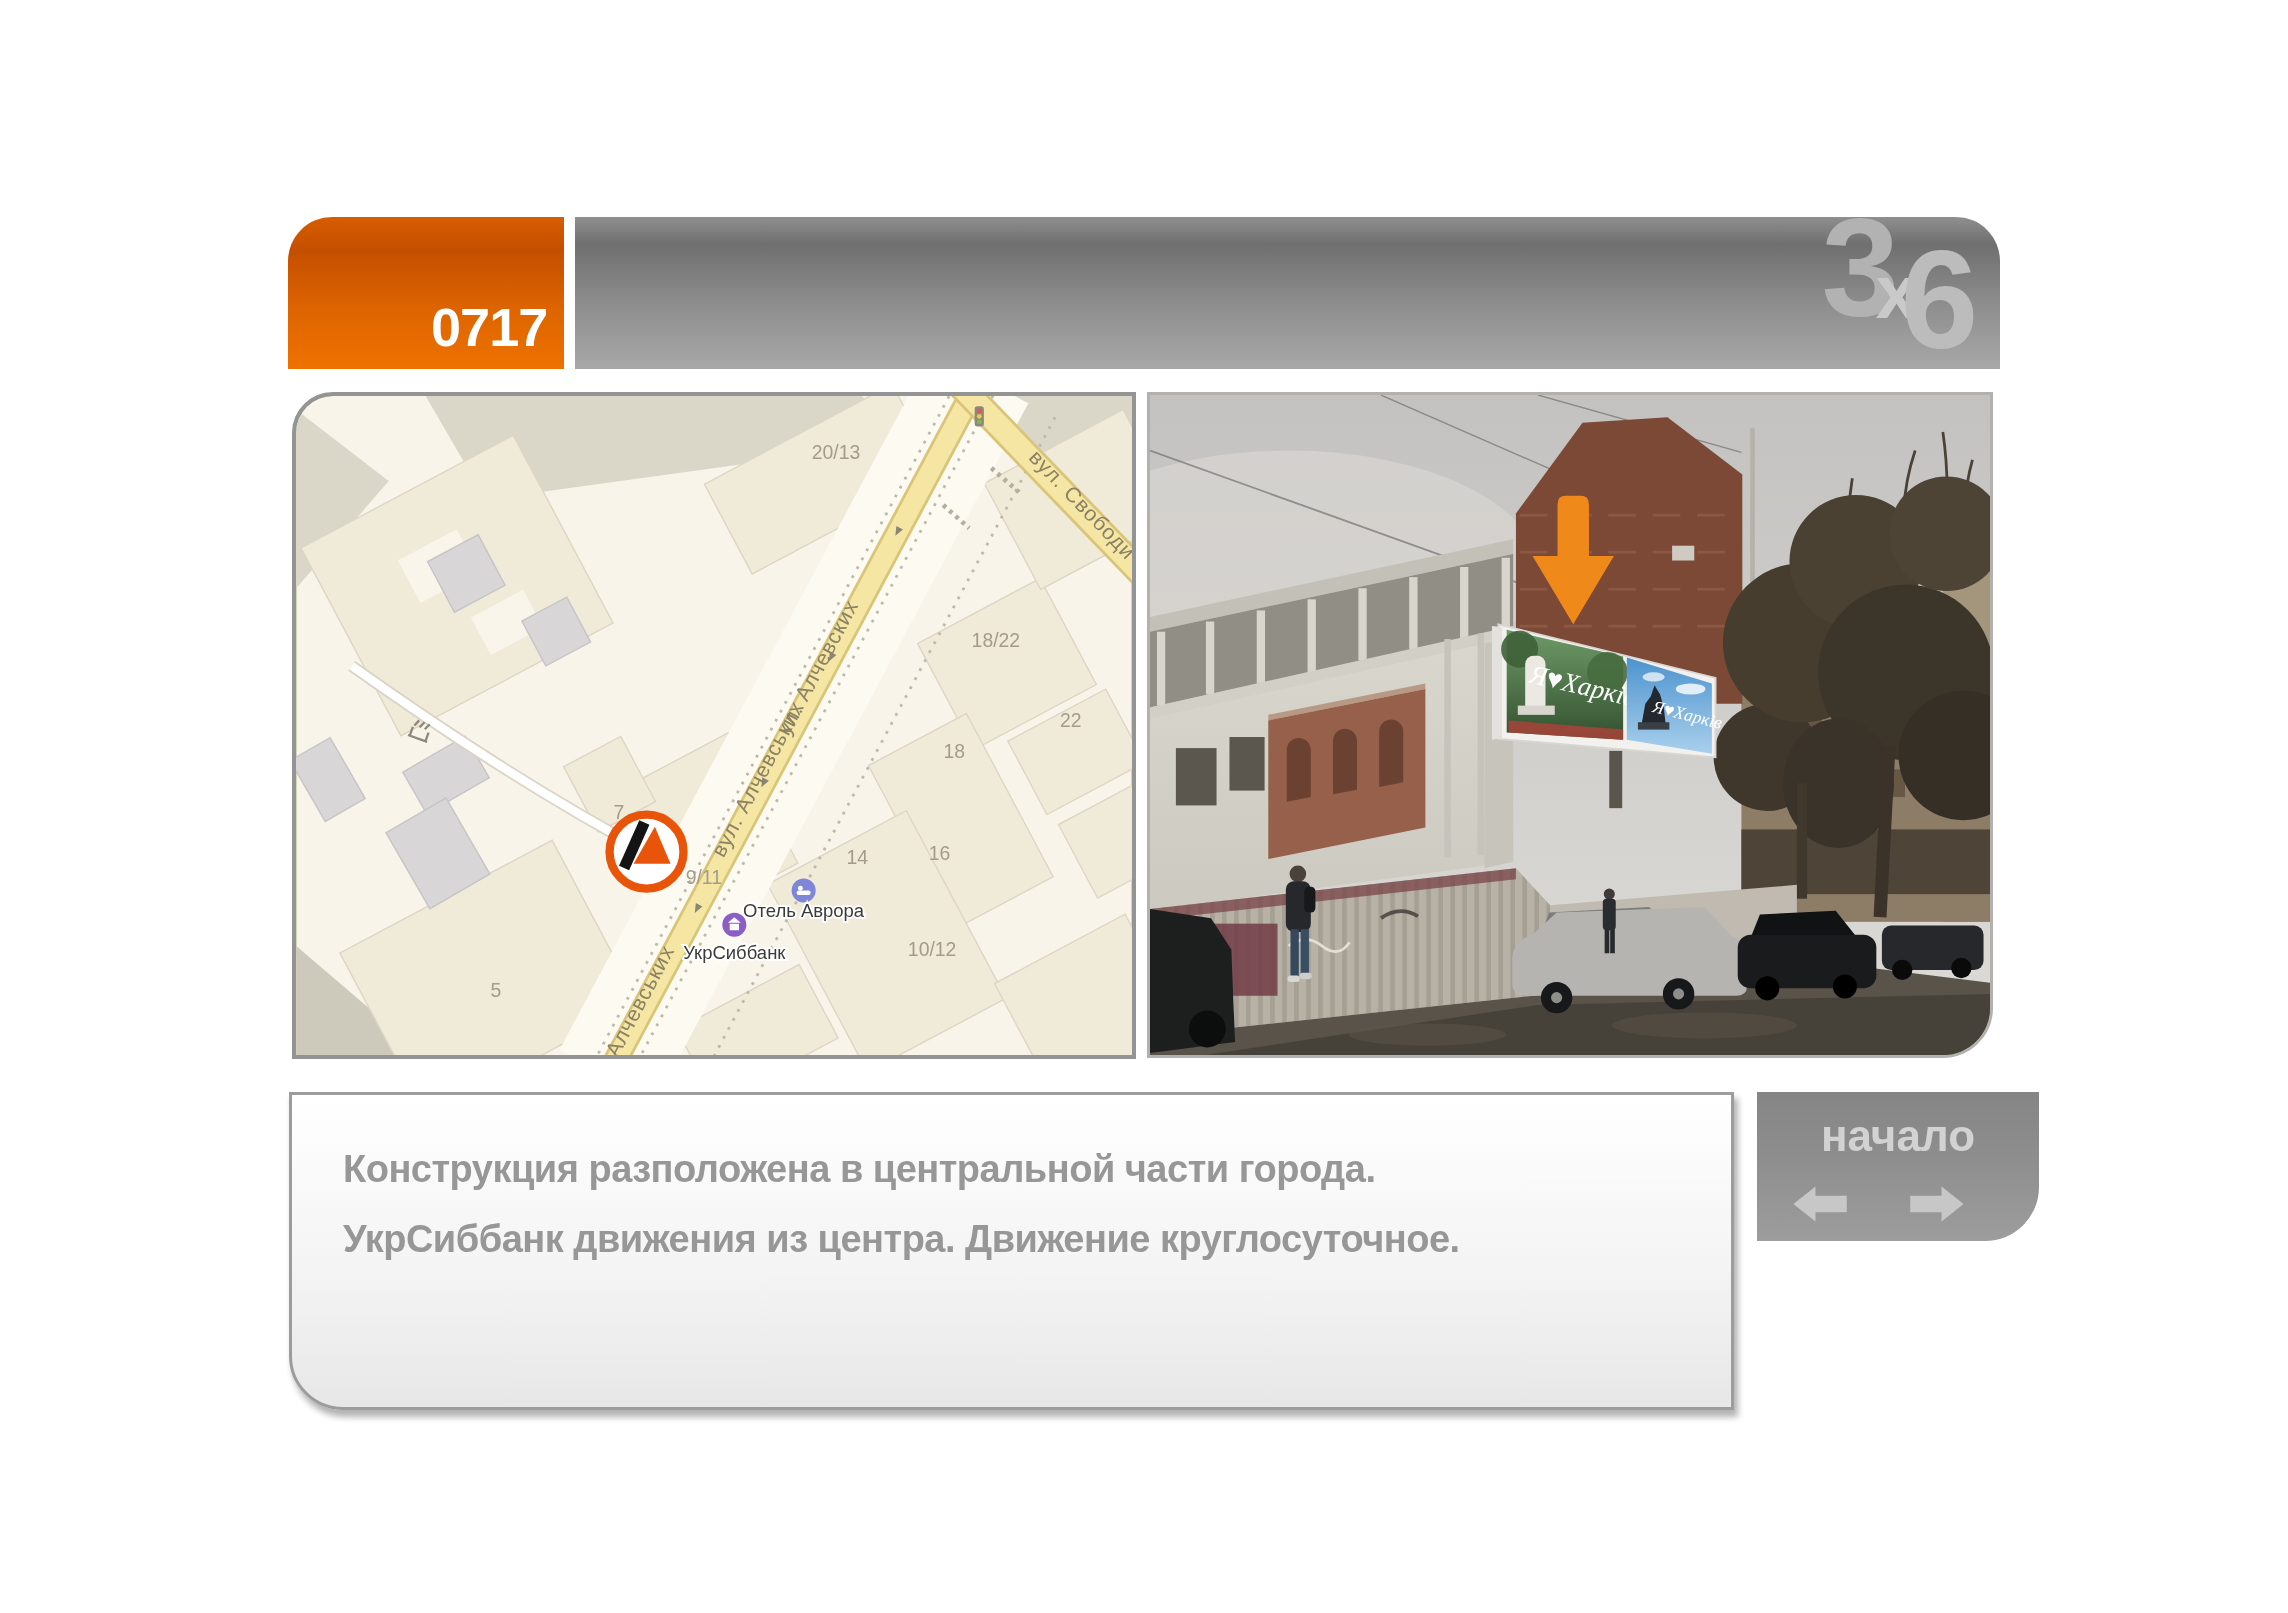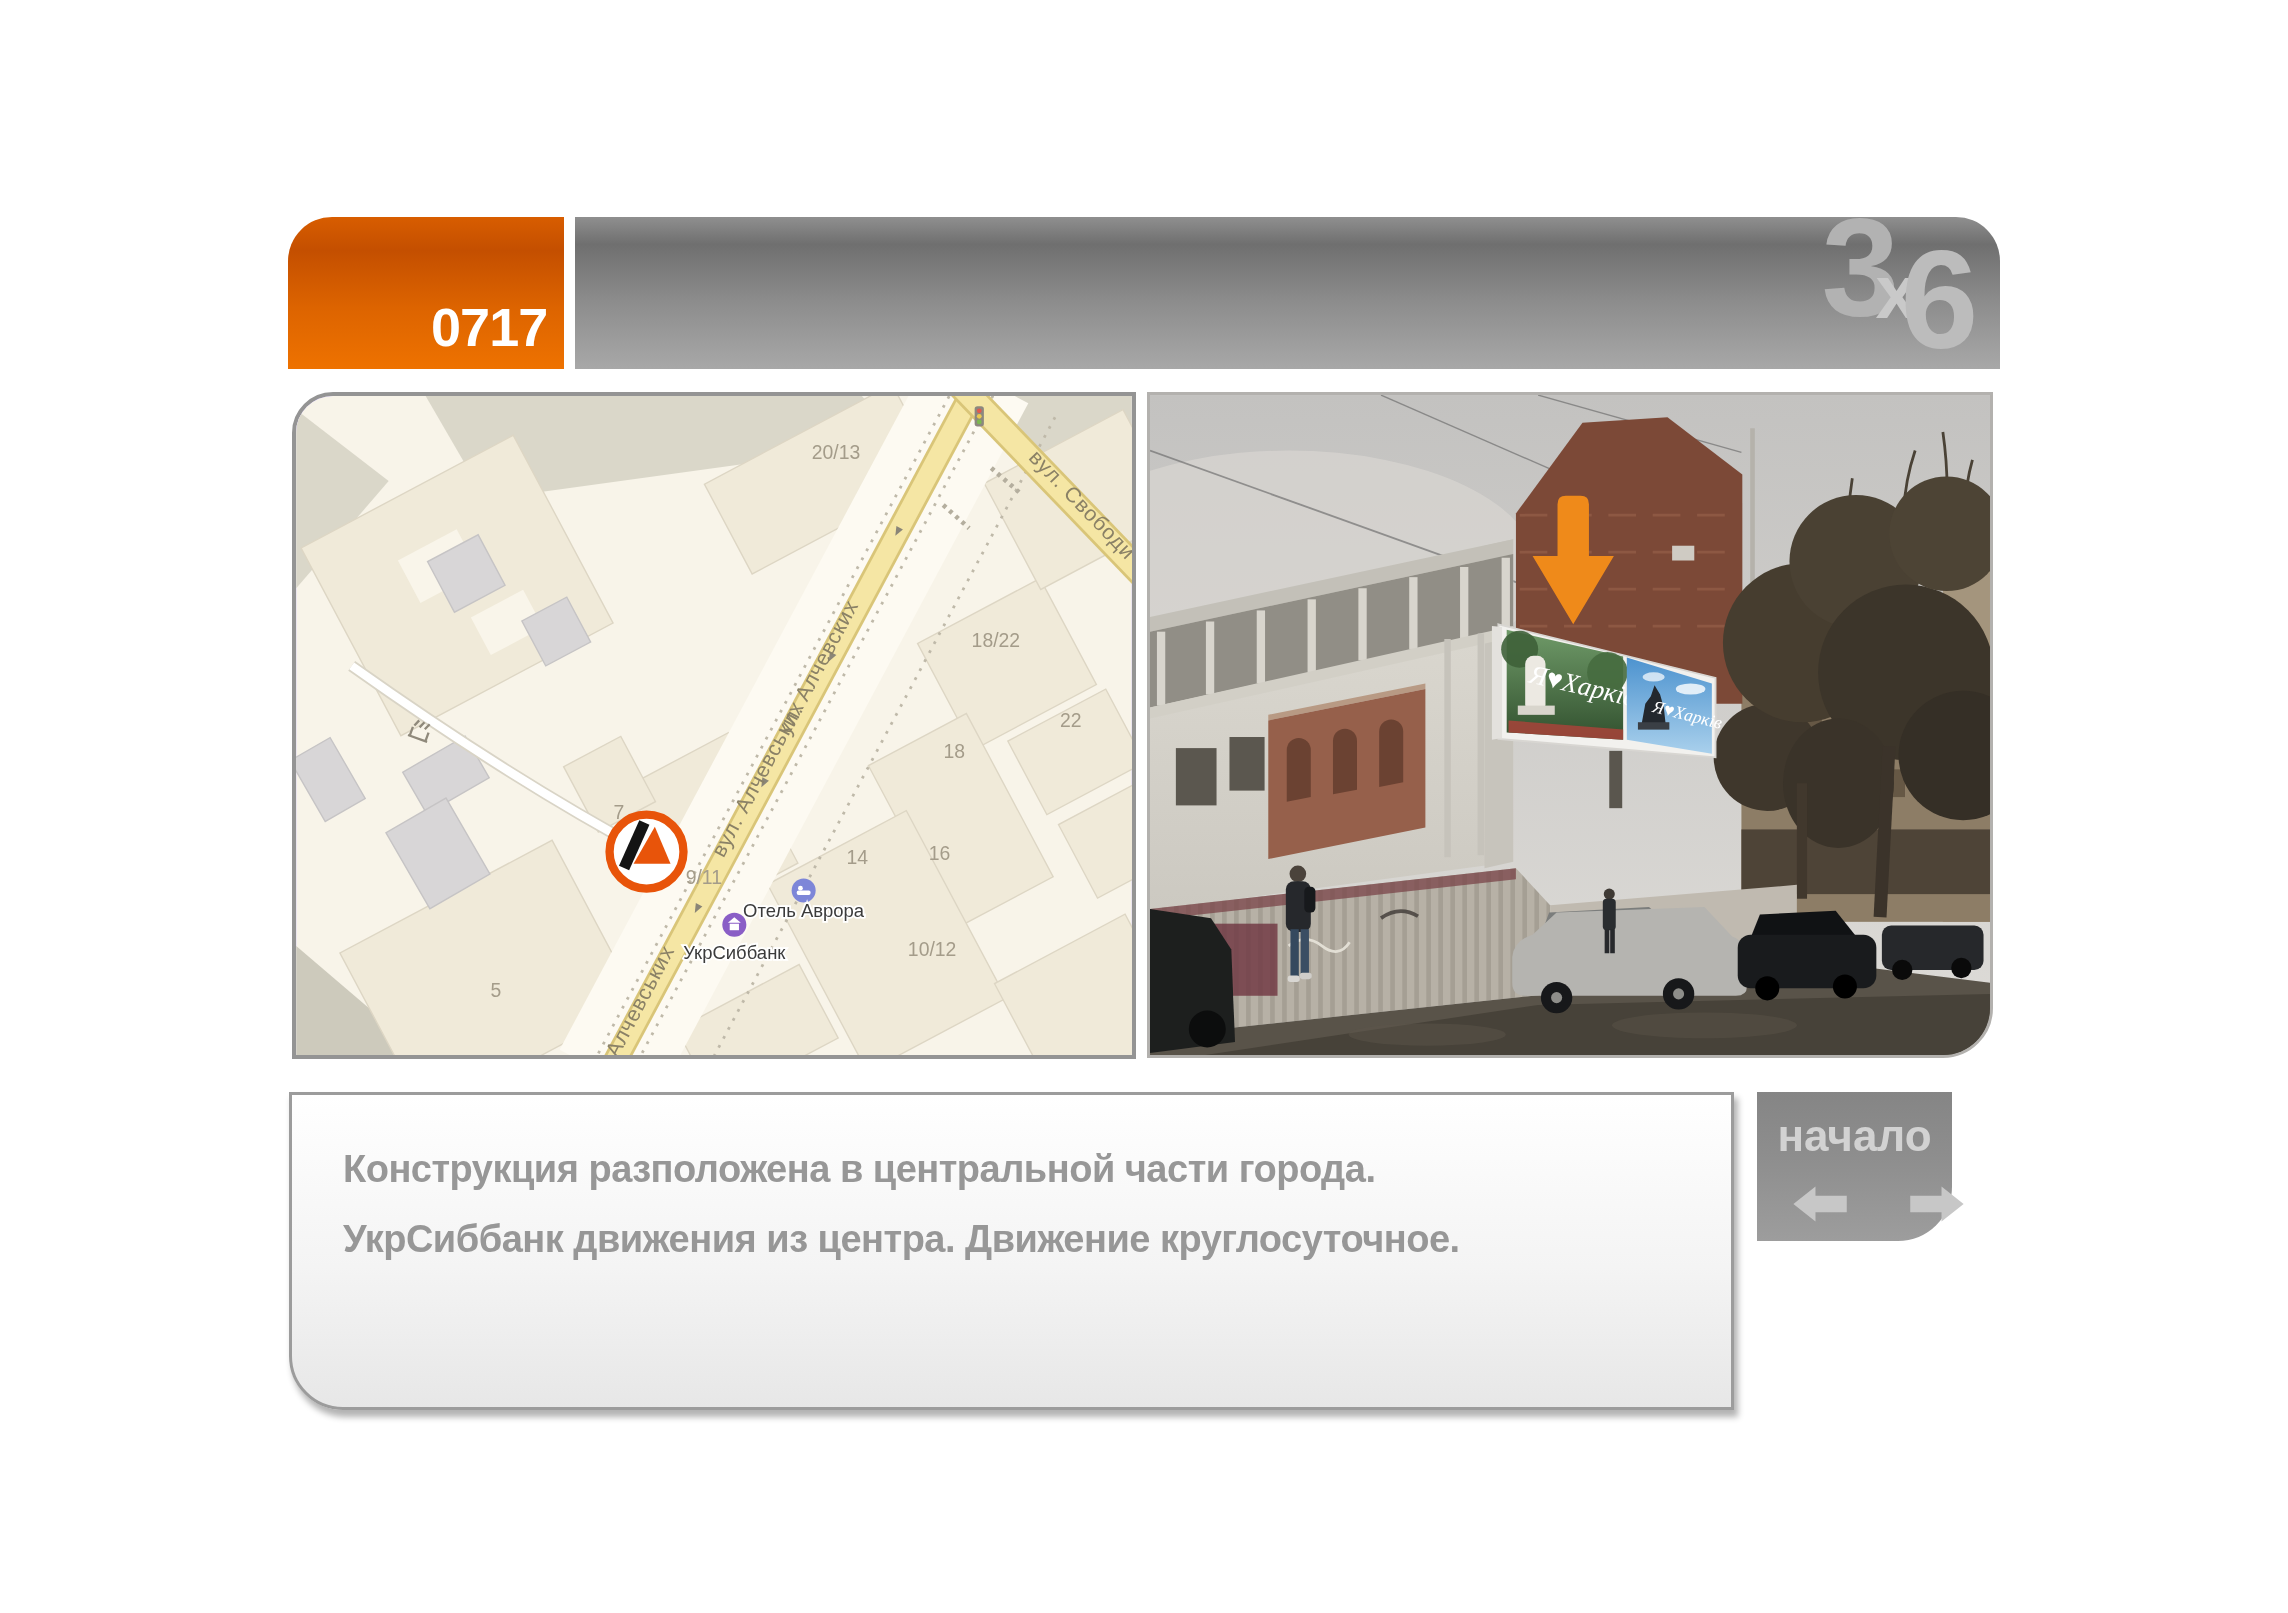--- a/index.html
+++ b/index.html
@@ -22,21 +22,21 @@
   }
   #logo-3x6{position:absolute;right:7.4px;top:0;width:171px;height:152px;overflow:hidden;pointer-events:none;}
   #logo-3x6 span{position:absolute;font-weight:bold;line-height:1;}
   #logo-n1{left:0px;top:-20px;font-size:140px;color:#b2b2b2;}
   #logo-x {left:54px;top:37px;font-size:76px;color:#c9c9c9;}
   #logo-n2{left:79px;top:13px;font-size:140px;color:#bcbcbc;}
 
   
   #map-panel{
     position:absolute;left:292px;top:392px;width:844px;height:667px;box-sizing:border-box;
-    border:4.6px solid #949494;border-radius:41px 0 0 0;overflow:hidden;background:#c4b5fd;
+    border:4.6px solid #949494;border-radius:41px 0 0 0;overflow:hidden;background:#4d7c0f;
   }
   #photo-panel{
     position:absolute;left:1147px;top:392px;width:846px;height:666px;box-sizing:border-box;
     border:3.7px solid #b3b1ae;border-radius:0 0 50px 0;overflow:hidden;background:#ccc;
   }
   #map-panel svg,#photo-panel svg{display:block;width:100%;height:100%;}
 
   
   .hn text{font-size:21px;fill:#a49c8a;text-anchor:middle;font-family:"Liberation Sans",sans-serif;}
   .sl text{font-size:23px;fill:#8a8166;text-anchor:middle;letter-spacing:1px;font-family:"Liberation Sans",sans-serif;}
@@ -48,21 +48,21 @@
     position:absolute;left:289px;top:1092px;width:1445px;height:318px;box-sizing:border-box;
     border:3.7px solid #9c9c9c;border-radius:0 0 0 54px;
     background:linear-gradient(180deg,#ffffff 0%,#f4f4f4 55%,#e7e7e7 100%);
     box-shadow:3.7px 6.5px 6.5px rgba(0,0,0,0.30);
     padding:39px 51px 0 51px;
   }
   #desc-box .line{color:#979797;font-size:38px;font-weight:bold;line-height:70px;letter-spacing:-0.5px;}
 
   
   #nav-btn{
-    position:absolute;left:1757px;top:1092px;width:195px;height:149px;box-sizing:border-box;
+    position:absolute;left:1757px;top:1092px;width:282px;height:149px;box-sizing:border-box;
     background:linear-gradient(180deg,#858585 0%,#8e8e8e 45%,#9d9d9d 100%);
     border-radius:0 0 54px 0;cursor:pointer;
   }
   #nav-label{margin-top:18.5px;text-align:center;color:#d2d2d2;font-size:44px;font-weight:bold;}
   #nav-arrows{position:absolute;left:0;bottom:13px;width:243px;height:46px;}
 </style>
 </head>
 <body>
 
 <div id="board-id">

